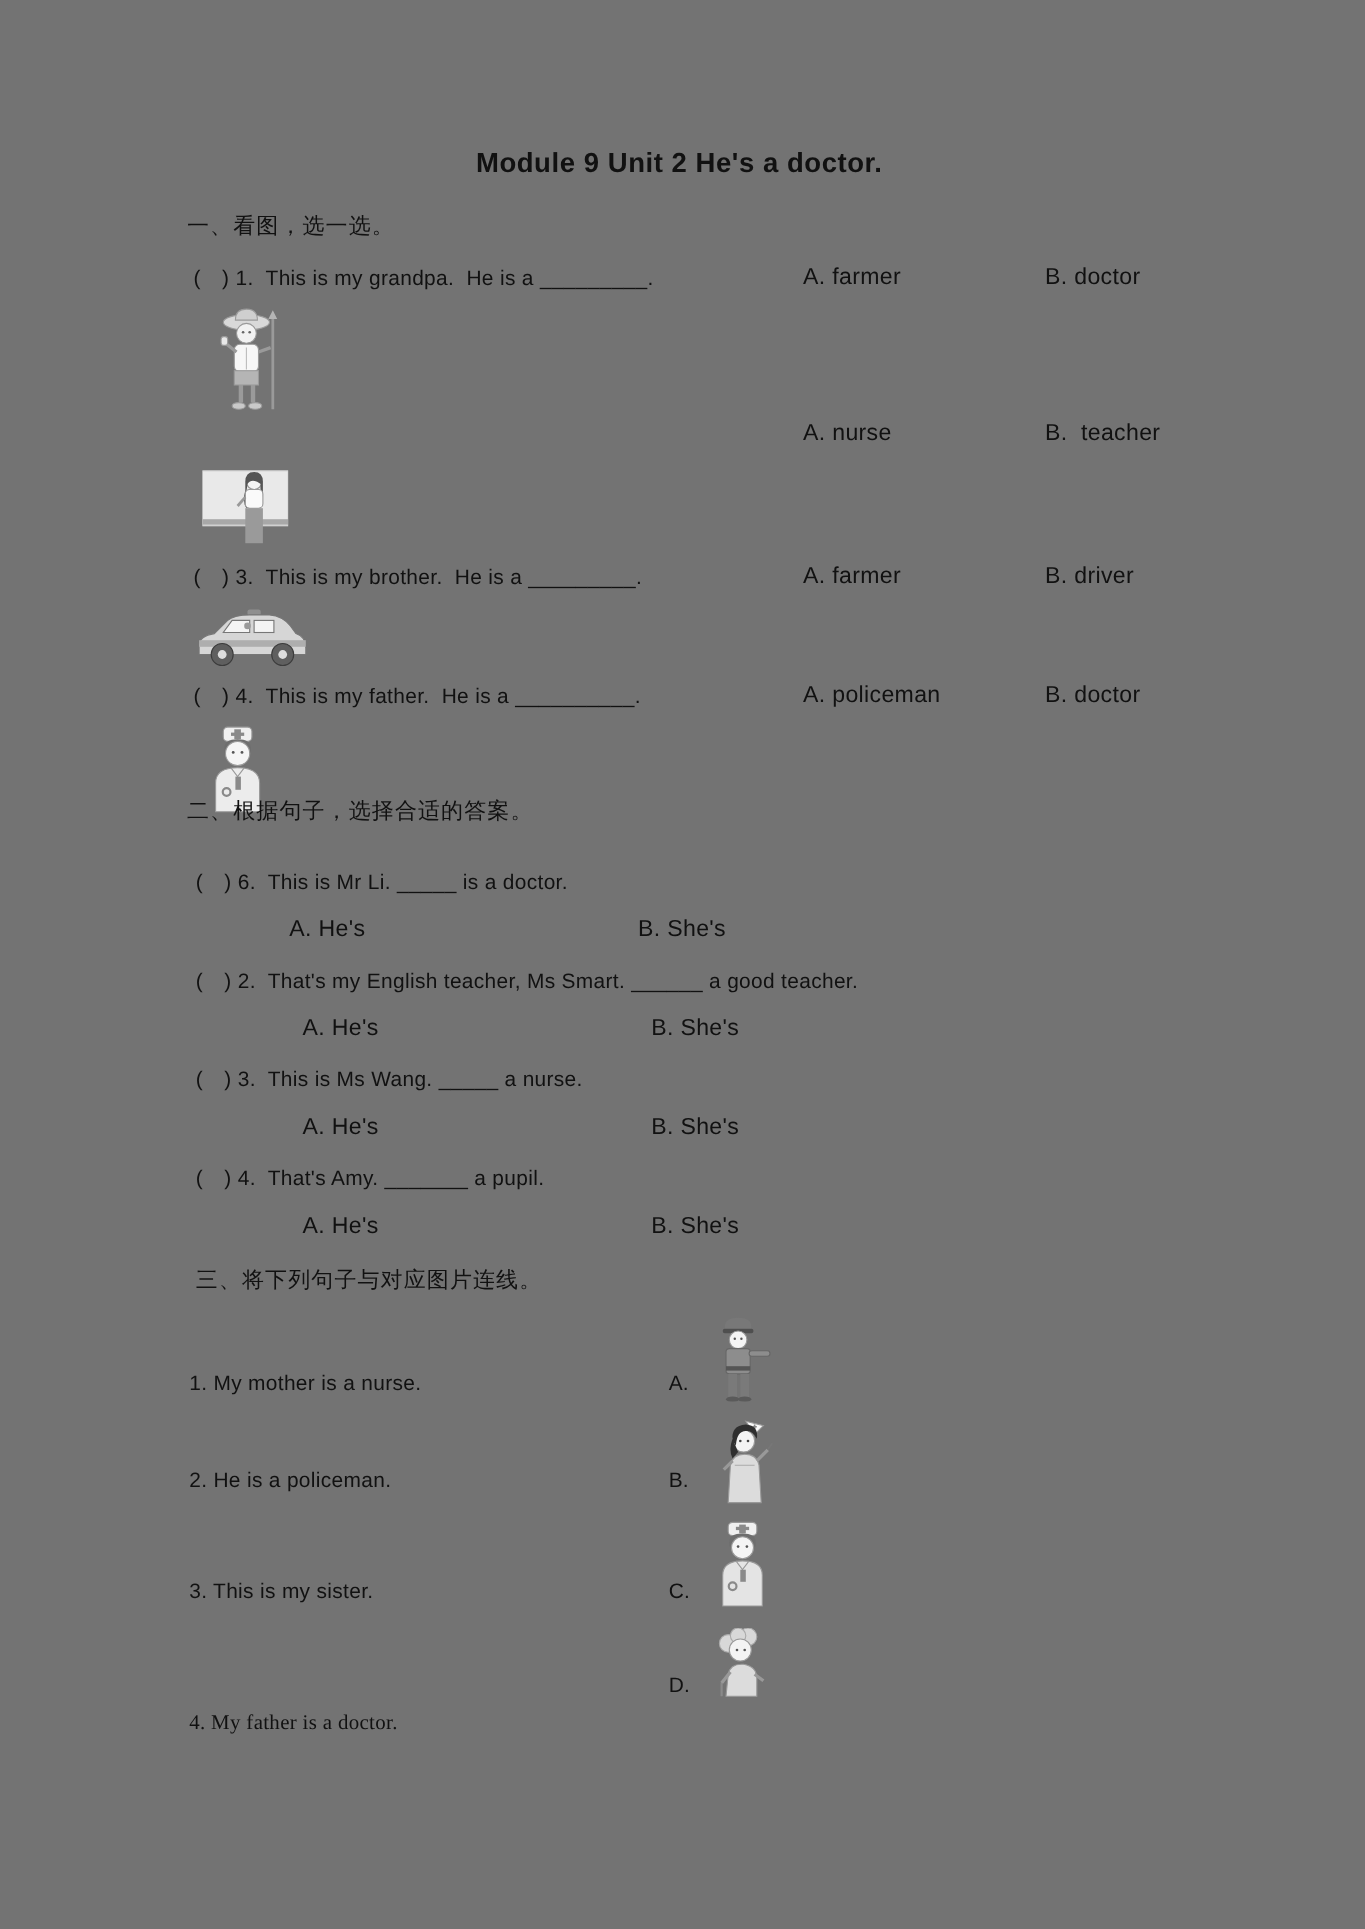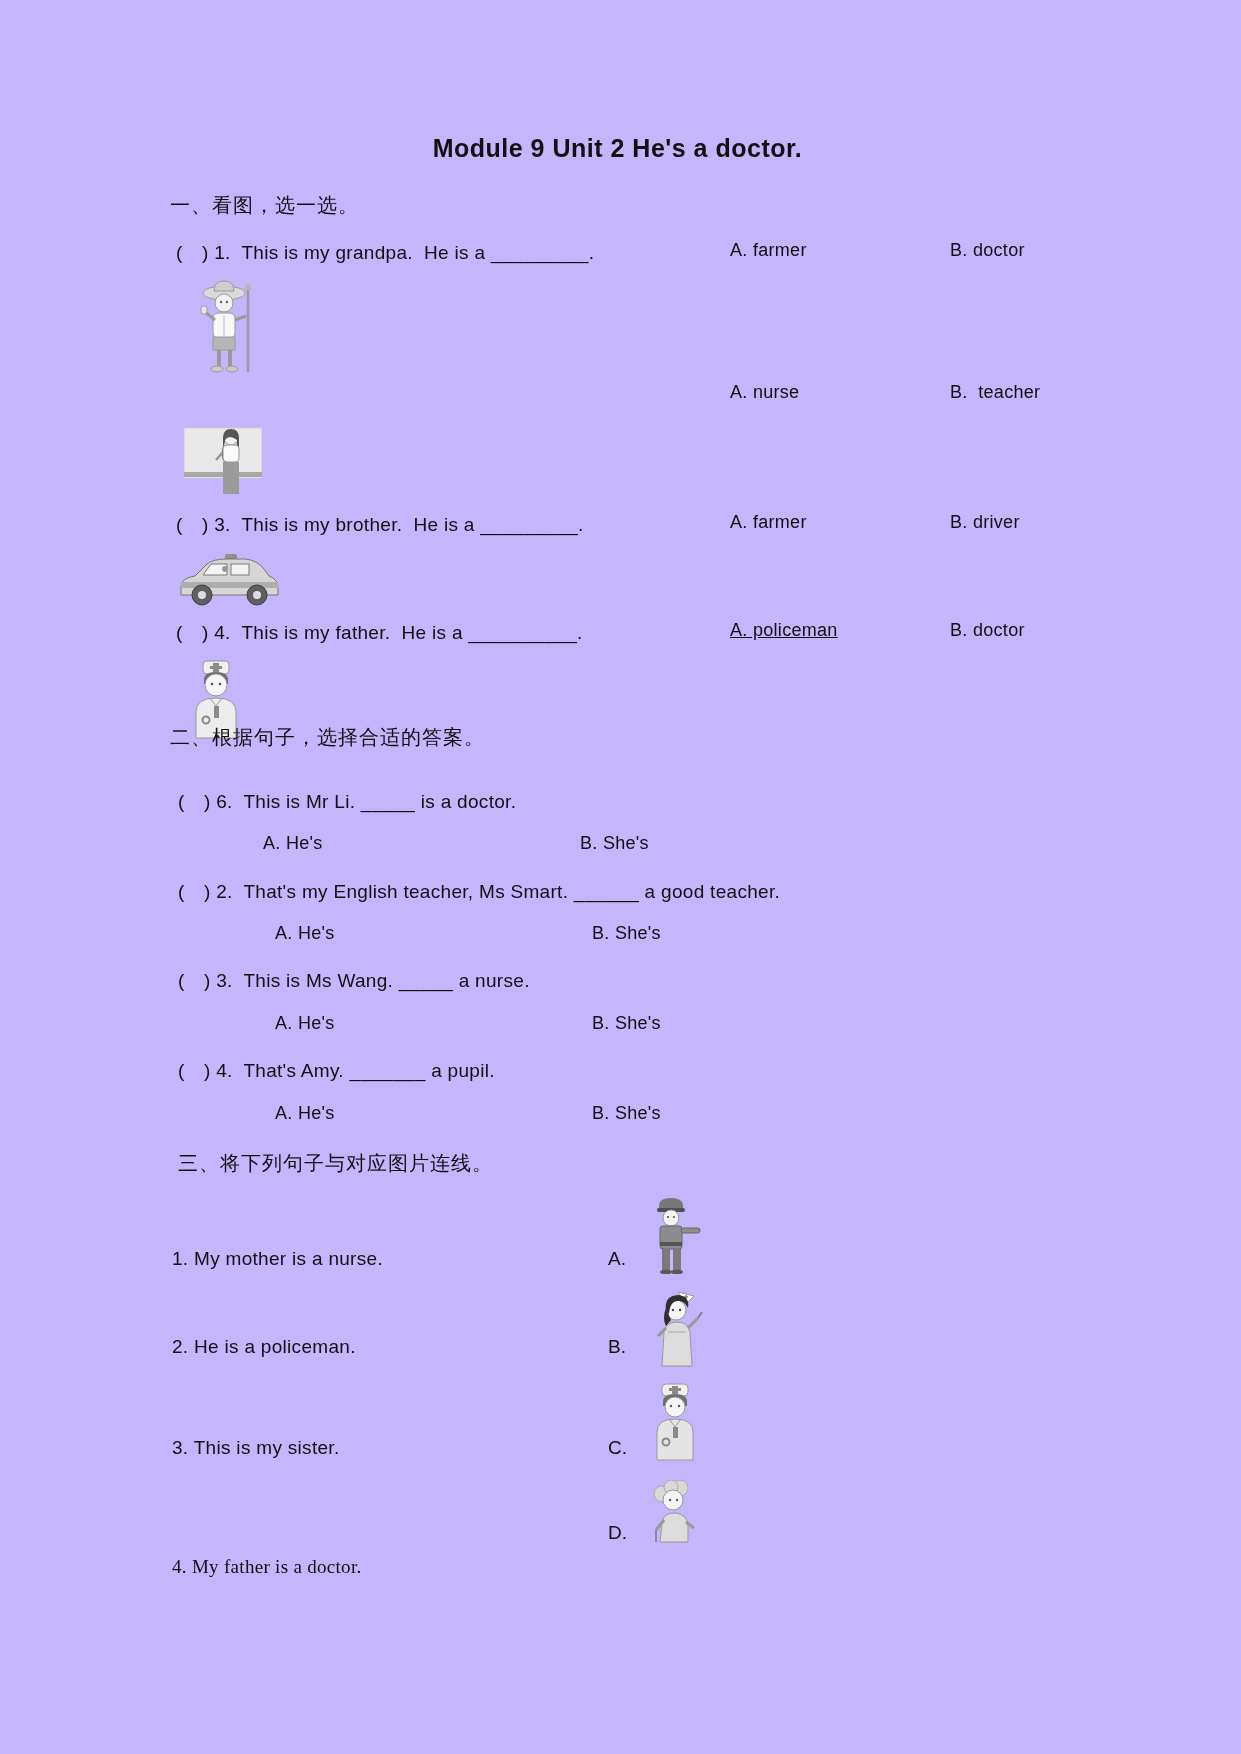--- a/index.html
+++ b/index.html
@@ -1,38 +1,38 @@
 <!DOCTYPE html>
 <html><head>
 <meta charset="utf-8">
 <style>
   html,body{margin:0;padding:0;background:#fff;}
   .page{
     position:relative;
     width:1241px;
     height:1754px;
-    background:#c4b5fd;
+    background:#737373;
     font-family:"Liberation Sans",sans-serif;
     color:#111;
     overflow:hidden;
   }
   .abs{position:absolute;white-space:pre;}
   .title{
     font-size:25px;
     font-weight:bold;
     text-align:center;
     letter-spacing:0.5px;
   }
   .cnhead{
     font-family:"DejaVu Serif","DejaVu Sans",serif;
     font-size:20px;
     letter-spacing:1px;
   }
   .en{font-size:19px;letter-spacing:0.3px;}
-  .opt{font-size:18px;letter-spacing:0.3px;}
+  .opt{font-size:21px;letter-spacing:0.3px;}
   .letter{font-size:19px;}
   .img{position:absolute;}
   svg{display:block;}
 </style>
 </head>
 <body>
 
 <div class="page">
 
   <div class="abs title" style="left:170px;top:134px;width:895px;">Module 9 Unit 2 He's a doctor.</div>
@@ -91,21 +91,21 @@
       <rect x="6" y="29" width="97" height="6" fill="#aeaeae"></rect>
       <circle cx="27" cy="42" r="10" fill="#5f5f5f" stroke="#3c3c3c"></circle>
       <circle cx="27" cy="42" r="4" fill="#ddd"></circle>
       <circle cx="82" cy="42" r="10" fill="#5f5f5f" stroke="#3c3c3c"></circle>
       <circle cx="82" cy="42" r="4" fill="#ddd"></circle>
       <circle cx="50" cy="16" r="3" fill="#9a9a9a"></circle>
     </svg>
   </div>
 
   <div class="abs en" style="left:176px;top:620px;">(　) 4.  This is my father.  He is a __________.</div>
-  <div class="abs opt" style="left:730px;top:620px;text-decoration:underline;">A. policeman</div>
+  <div class="abs opt" style="left:730px;top:620px;">A. policeman</div>
   <div class="abs opt" style="left:950px;top:620px;">B. doctor</div>
   <div class="img" style="left:184px;top:658px;">
     <svg width="64" height="82" viewBox="0 0 64 82">
       <rect x="19" y="3" width="26" height="13" rx="4" fill="#f0f0f0" stroke="#999"></rect>
       <rect x="29" y="5" width="6" height="9" fill="#8a8a8a"></rect>
       <rect x="26" y="8" width="12" height="3" fill="#8a8a8a"></rect>
       <path d="M20,22 Q20,14 32,14 Q44,14 44,22 L44,26 L20,26 Z" fill="#6e6e6e"></path>
       <circle cx="32" cy="27" r="11" fill="#f5f5f5" stroke="#999"></circle>
       <circle cx="28" cy="26" r="1.3" fill="#555"></circle>
         <circle cx="36" cy="26" r="1.3" fill="#555"></circle>

